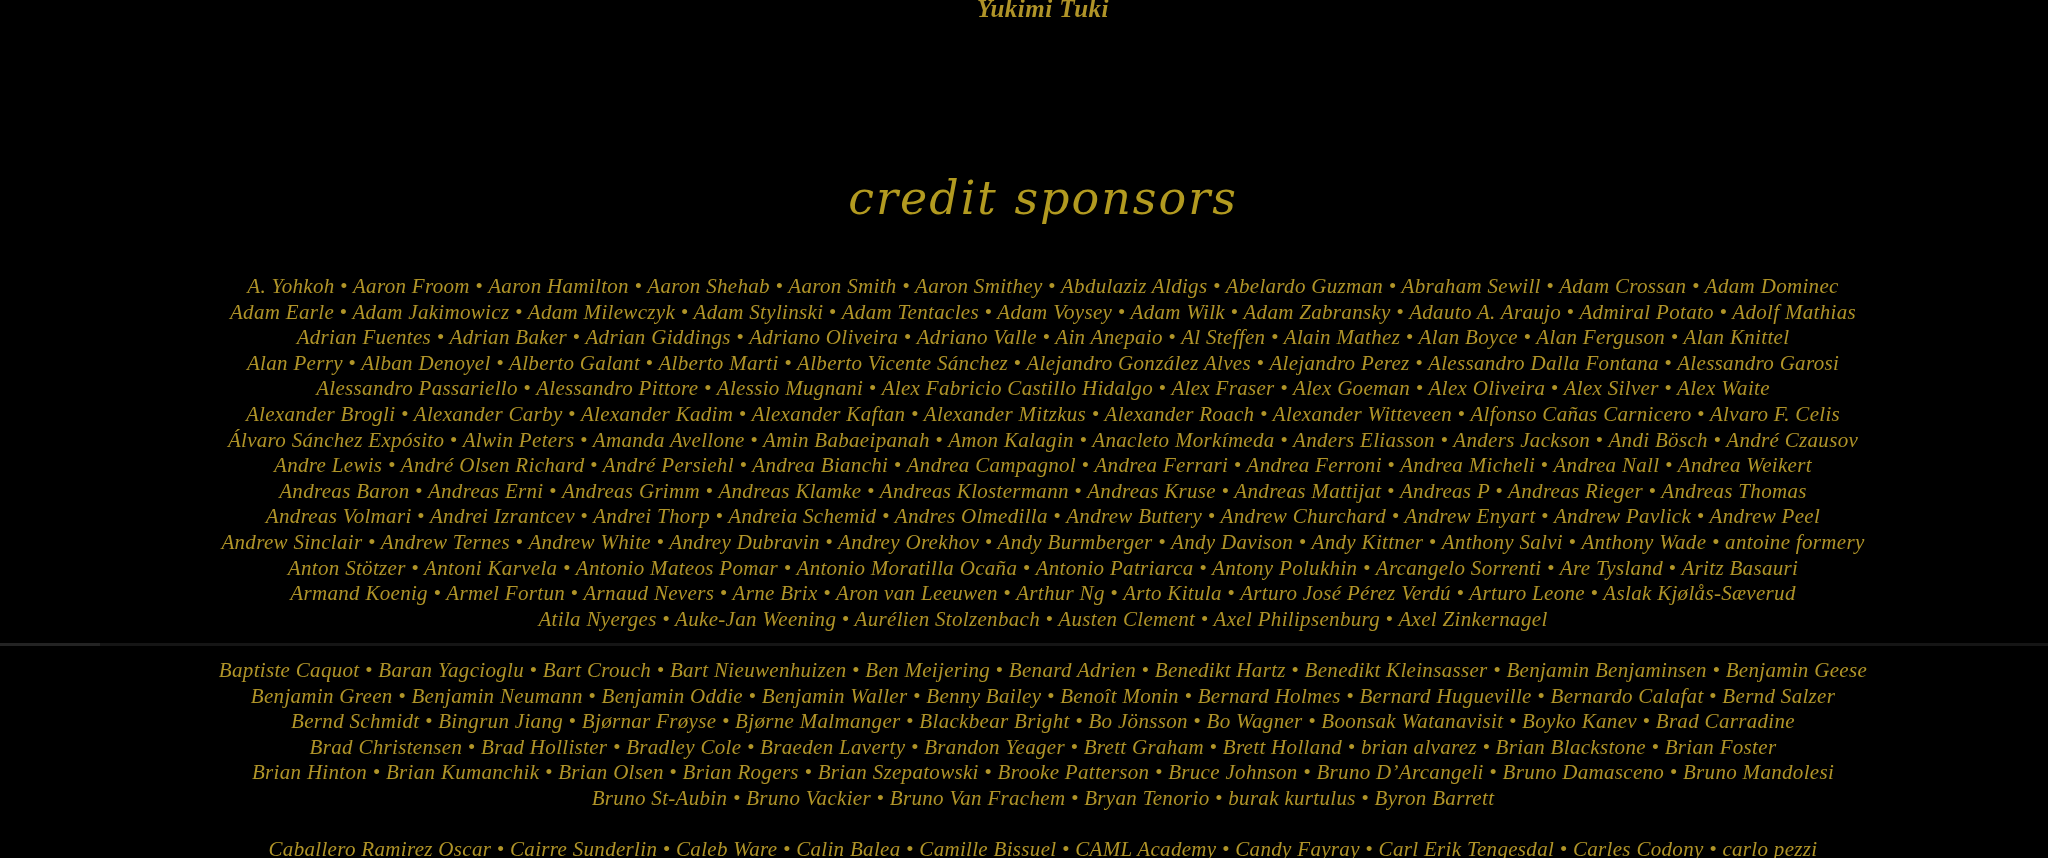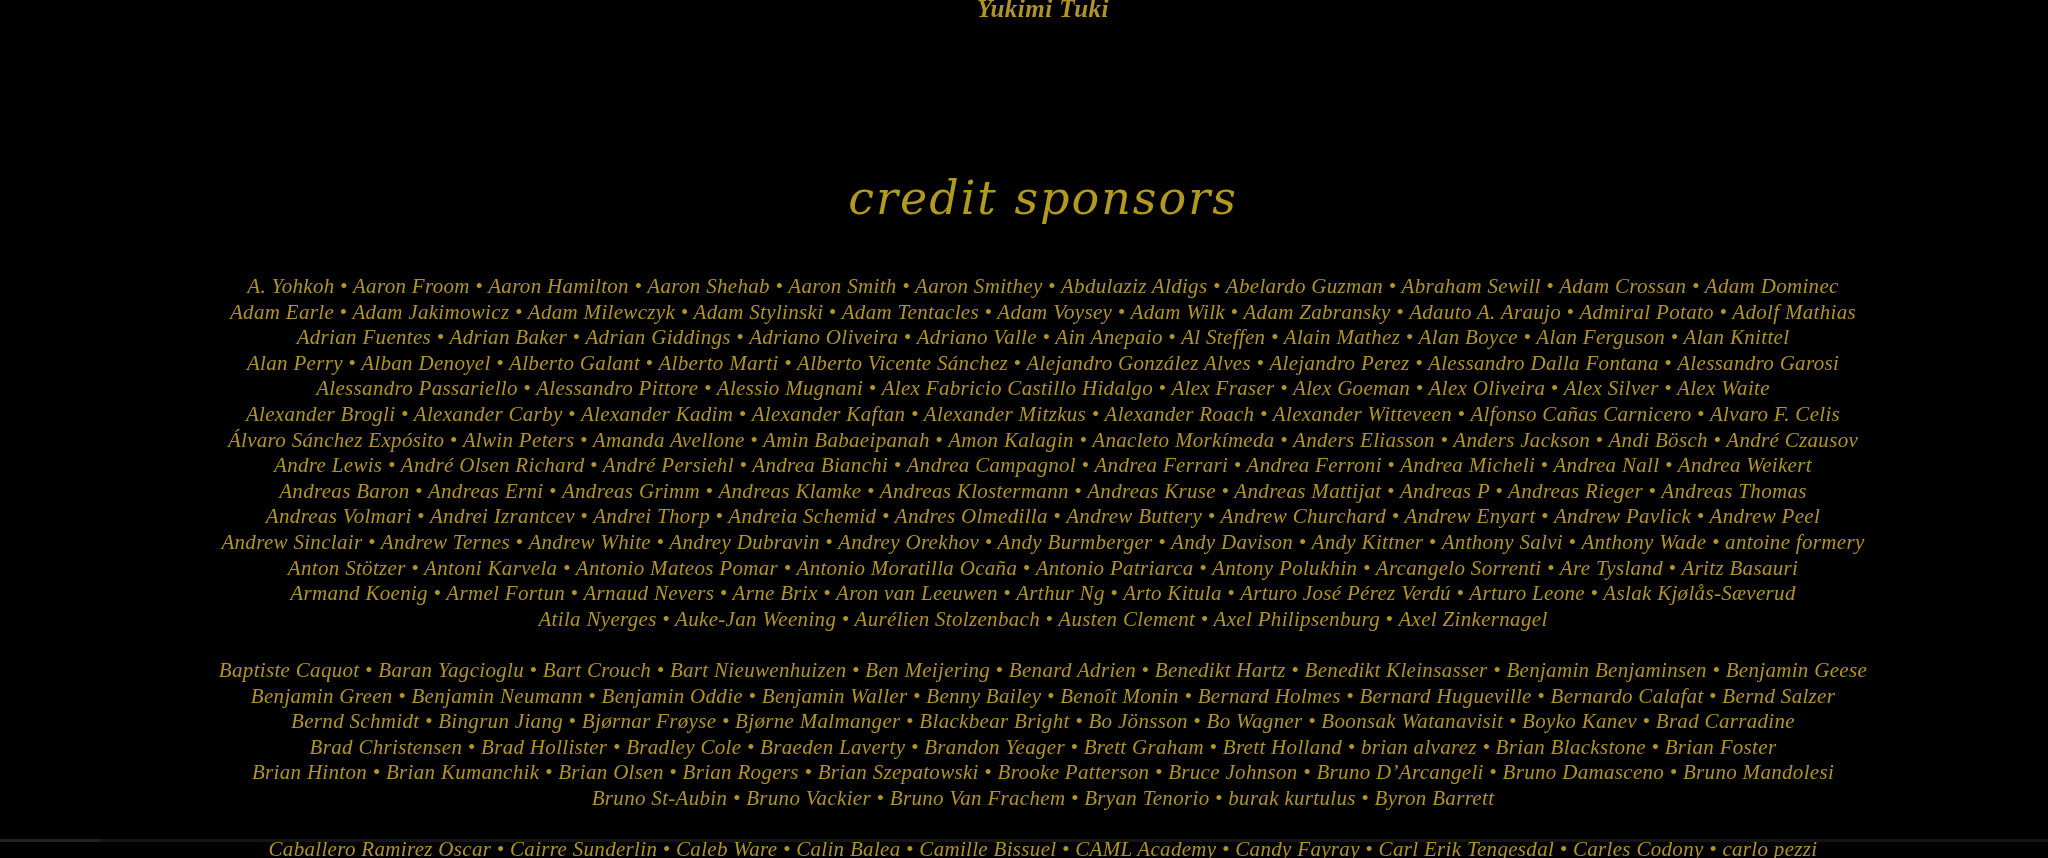--- a/index.html
+++ b/index.html
@@ -7,21 +7,21 @@
     --text-gold:#b09428;
     --heading-gold:#b29a20;
   }
   html,body{margin:0;padding:0;}
   body{
     width:2048px;height:858px;
     background:var(--background);
     overflow:hidden;
   }
   .stage{
-    position:relative;width:2048px;height:842px;
+    position:relative;width:2048px;height:646px;
     font-family:"Liberation Serif",serif;
     font-style:italic;
     color:var(--text-gold);
   }
   .centered{
     position:absolute;left:19px;width:2048px;text-align:center;
   }
   .top-name{
     top:-4px;
     font-size:25px;line-height:26px;font-weight:600;

